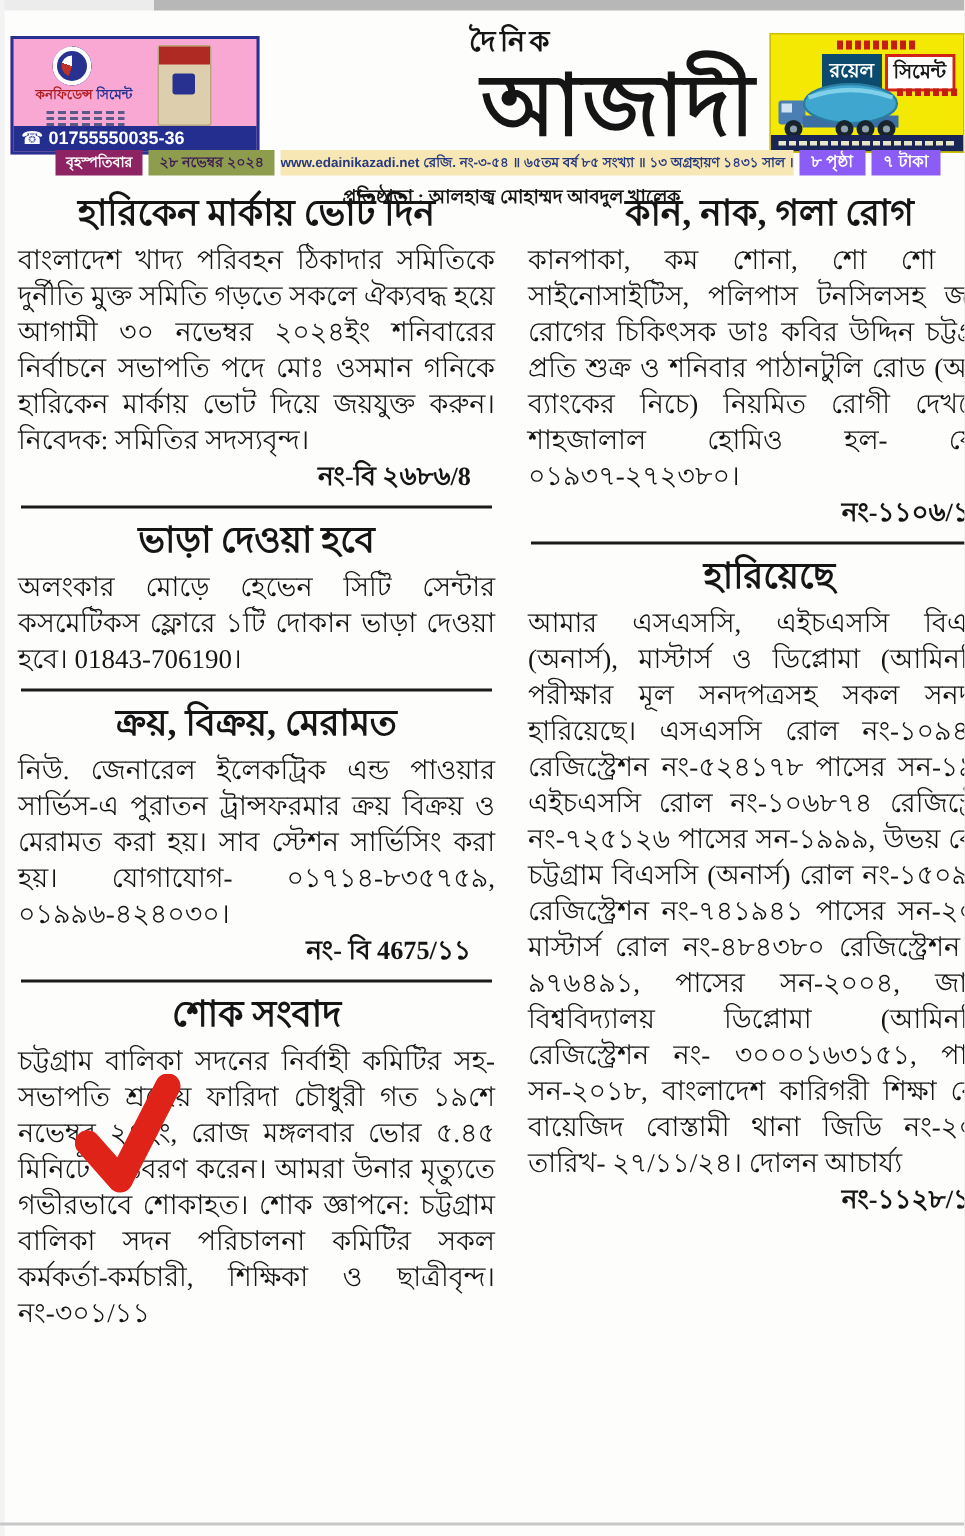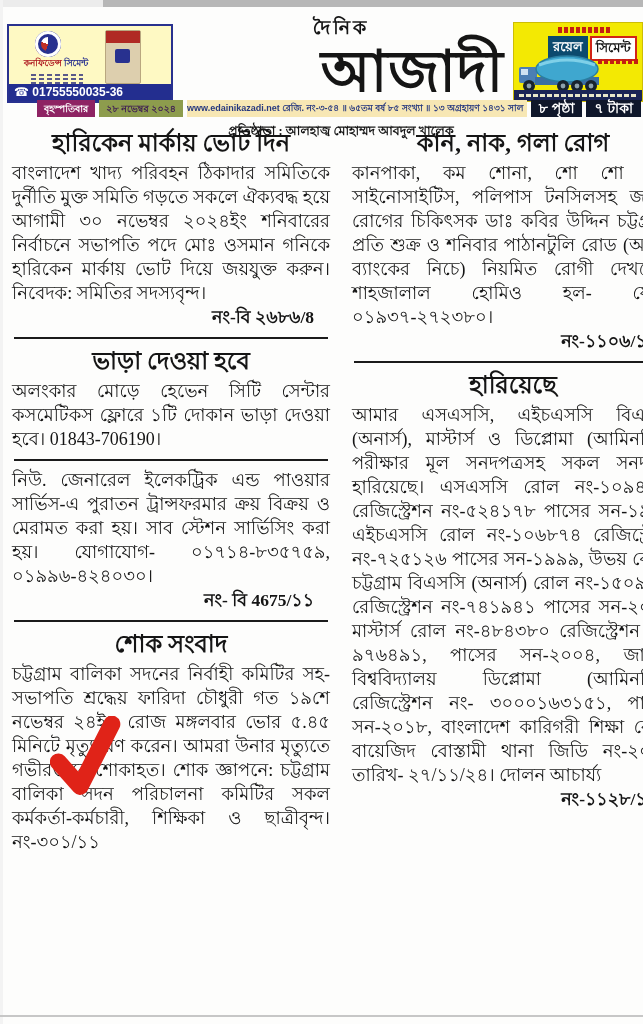--- a/index.html
+++ b/index.html
@@ -5,21 +5,21 @@
   html,body{margin:0;padding:0;background:#e9e9e9;}
   .page{position:relative;width:643px;height:1024px;background:#fdfdfc;overflow:hidden;
         font-family:"Liberation Serif","DejaVu Serif",serif;color:#151515;}
   
   .photo-edge-top{position:absolute;top:0;left:0;right:0;height:7px;
         background:linear-gradient(to right,#ececec 0 16%,#b7b7b7 16% 100%);}
   .photo-edge-bottom{position:absolute;left:0;right:0;top:1015px;height:2px;background:#c7c7c7;}
   .photo-edge-left{position:absolute;top:0;left:0;width:3px;bottom:0;background:#f3f3f3;}
 
   
-  .adbox-left{position:absolute;left:7px;top:24px;width:166px;height:79px;background:#fef9c3;
+  .adbox-left{position:absolute;left:7px;top:24px;width:166px;height:79px;background:#f9a8d4;
         border:2px solid #28318f;box-sizing:border-box;}
   .cl-inner{position:relative;height:58px;}
   .cl-logo{position:absolute;left:26px;top:5px;width:26px;height:26px;border-radius:50%;
         background:conic-gradient(#28318f 0 55%,#c03026 55% 80%,#ffffff 80% 100%);
         box-shadow:inset 0 0 0 3px #fff, inset 0 0 0 6px #28318f;}
   .cl-brand{position:absolute;left:4px;top:33px;width:86px;text-align:center;
         font-size:9px;font-weight:bold;line-height:1.1;white-space:nowrap;}
   .cl-brand .b1{color:#b01f24;} .cl-brand .b2{color:#28318f;}
   .cl-lines{position:absolute;left:22px;top:46px;width:52px;color:#5a5a8a;}
   .cl-lines div{height:2px;margin:2px 0;background:repeating-linear-gradient(90deg,currentColor 0 5px,transparent 5px 8px);}
@@ -52,22 +52,22 @@
         background:repeating-linear-gradient(90deg,currentColor 0 5px,transparent 5px 7px);}
 
   
   .datebar{position:absolute;top:100px;left:0;right:0;height:17px;display:flex;align-items:flex-start;gap:4px;
         font-family:"Liberation Sans","DejaVu Sans",sans-serif;font-weight:bold;}
   .db-sq{width:13px;background:#9c9c9c;margin-left:20px;}
   .db-day{background:#8e2363;color:#fff;font-size:9.5px;line-height:17px;padding:0 7px;white-space:nowrap;}
   .db-date{background:#8d9c4d;color:#402052;font-size:9.5px;line-height:17px;padding:0 7px;white-space:nowrap;}
   .db-info{background:#f7e7b4;color:#27397f;font-size:9px;line-height:17px;flex:1;text-align:center;
         white-space:nowrap;overflow:hidden;}
-  .db-pages,.db-price{background:#0f172a;color:#fff;font-size:14px;line-height:17px;padding:0 8px;white-space:nowrap;}
-  .db-price{margin-right:2px;}
+  .db-pages,.db-price{background:#8b5cf6;color:#fff;font-size:11px;line-height:17px;padding:0 8px;white-space:nowrap;}
+  .db-price{margin-right:16px;}
 
   
   .columns{position:absolute;top:127px;left:12px;width:662px;display:flex;gap:22px;}
   .col{box-sizing:border-box;}
   .col-left{width:318px;}
   .col-right{width:322px;}
   .ad-title{text-align:center;font-size:24px;font-weight:bold;line-height:1.25;margin:1px 0 3px;}
   .ad-body{font-size:18px;line-height:24px;text-align:justify;}
   .ad-ref{text-align:right;font-size:17.5px;font-weight:bold;padding-right:16px;line-height:24px;}
   .rule{border:none;border-top:2.5px solid #1b1b1b;margin:8px 2px 7px 2px;}
@@ -151,20 +151,21 @@
         <div class="ad-body">বাংলাদেশ খাদ্য পরিবহন ঠিকাদার সমিতিকে দুর্নীতি মুক্ত সমিতি গড়তে সকলে ঐক্যবদ্ধ হয়ে আগামী ৩০ নভেম্বর ২০২৪ইং শনিবারের নির্বাচনে সভাপতি পদে মোঃ ওসমান গনিকে হারিকেন মার্কায় ভোট দিয়ে জয়যুক্ত করুন। নিবেদক: সমিতির সদস্যবৃন্দ।</div>
         <div class="ad-ref">নং-বি ২৬৮৬/8</div>
       </article>
       <hr class="rule">
       <article>
         <div class="ad-title">ভাড়া দেওয়া হবে</div>
         <div class="ad-body">অলংকার মোড়ে হেভেন সিটি সেন্টার কসমেটিকস ফ্লোরে ১টি দোকান ভাড়া দেওয়া হবে। 01843-706190।</div>
       </article>
       <hr class="rule">
       <article>
+        <div class="ad-title">ক্রয়, বিক্রয়, মেরামত</div>
         <div class="ad-body">নিউ. জেনারেল ইলেকট্রিক এন্ড পাওয়ার সার্ভিস-এ পুরাতন ট্রান্সফরমার ক্রয় বিক্রয় ও মেরামত করা হয়। সাব স্টেশন সার্ভিসিং করা হয়। যোগাযোগ- ০১৭১৪-৮৩৫৭৫৯, ০১৯৯৬-৪২৪০৩০।</div>
         <div class="ad-ref">নং- বি 4675/১১</div>
       </article>
       <hr class="rule">
       <article class="obit">
         <div class="ad-title">শোক সংবাদ</div>
         <div class="ad-body">চট্টগ্রাম বালিকা সদনের নির্বাহী কমিটির সহ-সভাপতি শ্রদ্ধেয় ফারিদা চৌধুরী গত ১৯শে নভেম্বর ২৪ইং, রোজ মঙ্গলবার ভোর ৫.৪৫ মিনিটে মৃত্যুবরণ করেন। আমরা উনার মৃত্যুতে গভীরভাবে শোকাহত। শোক জ্ঞাপনে: চট্টগ্রাম বালিকা সদন পরিচালনা কমিটির সকল কর্মকর্তা-কর্মচারী, শিক্ষিকা ও ছাত্রীবৃন্দ। নং-৩০১/১১</div>
       </article>
     </section>
 

